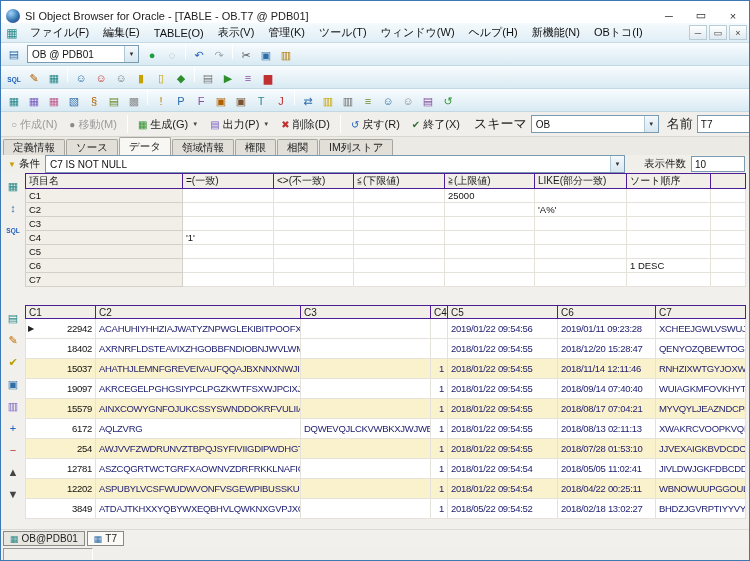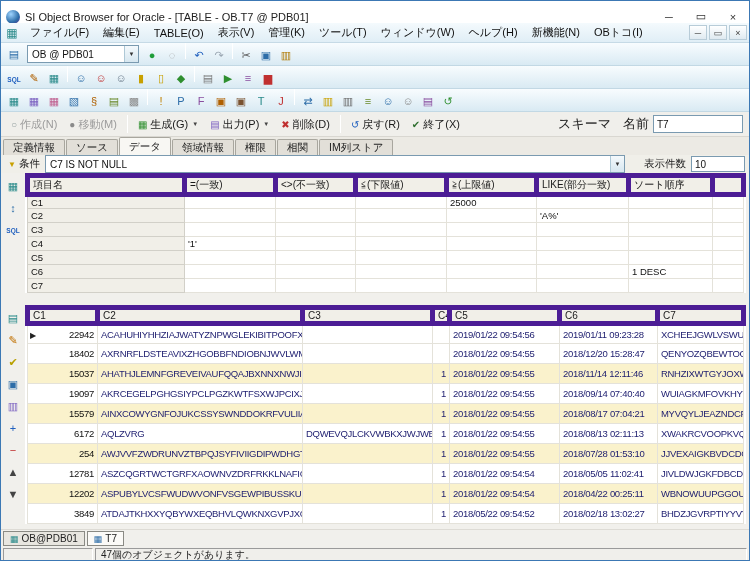--- a/index.html
+++ b/index.html
@@ -1,20 +1,20 @@
 <!DOCTYPE html>
 <html><head>
 <meta charset="utf-8">
 <style>
   html,body{margin:0;padding:0;background:#cfd8dc;font-family:"Liberation Sans",sans-serif;}
   *{box-sizing:border-box;}
   .window{position:relative;width:750px;height:561px;background:#f1f0ec;border:1px solid #3c78b4;overflow:hidden;}
 
   
-  .titlebar{position:absolute;top:0;left:0;right:0;height:32px;background:#ffffff;display:flex;align-items:center;padding-left:5px;border-bottom:1px solid #22c55e;}
+  .titlebar{position:absolute;top:0;left:0;right:0;height:32px;background:#ffffff;display:flex;align-items:center;padding-left:5px;border-bottom:3px solid #22c55e;}
   .appicon{width:14px;height:14px;border-radius:50%;background:radial-gradient(circle at 35% 30%,#9fd4ff,#2d6da8 60%,#5a2d8a);margin-right:5px;flex:0 0 auto;}
   .title{font-size:11px;color:#222;flex:1 1 auto;white-space:nowrap;overflow:hidden;}
   .wctrl{width:32px;height:21px;display:inline-flex;align-items:center;justify-content:center;font-size:11px;color:#333;}
 
   
   .menubar{position:absolute;top:22px;left:0;right:0;height:20px;background:linear-gradient(#f4fafd,#e0eef6);display:flex;align-items:center;border-bottom:1px solid #c6dae6;}
   .mdiicon{width:14px;height:14px;margin:0 4px 0 4px;color:#2a8a8a;font-size:12px;line-height:14px;text-align:center;}
   .menubar-items{display:flex;align-items:flex-start;height:100%;flex:1;}
   .menuitem{font-size:11px;color:#111;padding:0 7px;height:100%;display:inline-flex;align-items:center;white-space:nowrap;}
   .childctrl{width:18px;height:15px;display:inline-flex;align-items:center;justify-content:center;font-size:9px;color:#444;border:1px solid #b8ccd8;background:linear-gradient(#fff,#dfeaf1);margin-right:2px;}
@@ -57,21 +57,21 @@
   .countgroup{margin-left:auto;display:flex;align-items:center;}
   .countinput{width:54px;height:16px;border:1px solid #7a9ab0;font-size:10px;padding:0 3px;font-family:"Liberation Sans",sans-serif;color:#111;}
 
   
   .filterzone{position:absolute;top:172px;left:0;right:0;height:126px;display:flex;align-items:flex-start;}
   .datazone{position:absolute;top:298px;left:0;right:0;height:230px;display:flex;align-items:flex-start;padding-top:6px;}
   .vstrip{width:24px;display:flex;flex-direction:column;align-items:center;padding-top:2px;flex:0 0 auto;}
   .vstrip .tbi{margin:2px 0;}
 
   table.grid{border-collapse:collapse;table-layout:fixed;width:721px;background:#fff;border:1px solid #98968e;font-size:9.5px;}
-  table.grid th{background:#f1efe8;border:5px solid #4c1d95;font-weight:normal;font-size:10px;text-align:left;padding:0 3px;color:#1a1a1a;white-space:nowrap;overflow:hidden;}
+  table.grid th{background:#f1efe8;border:1px solid #4c1d95;font-weight:normal;font-size:10px;text-align:left;padding:0 3px;color:#1a1a1a;white-space:nowrap;overflow:hidden;}
   table.grid td{border:1px solid #e4e2da;padding:0 3px;white-space:nowrap;overflow:hidden;position:relative;}
 
   #filtergrid th{height:15px;}
   #filtergrid td{height:14px;color:#111;}
   #filtergrid td:first-child{background:#f1efe8;border-color:#d2d0c8;}
   #filtergrid th:nth-child(1){width:157px;}
   #filtergrid th:nth-child(2){width:91px;}
   #filtergrid th:nth-child(3){width:80px;}
   #filtergrid th:nth-child(4){width:91px;}
   #filtergrid th:nth-child(5){width:90px;}
@@ -178,20 +178,24 @@
     <div class="abtn">
       <span class="aicon ic-revert">↺</span>
       <span>戻す(R)</span>
     </div>
     <div class="abtn">
       <span class="aicon ic-close">✔</span>
       <span>終了(X)</span>
     </div>
     <div class="schemagroup">
       <span class="ablabel">スキーマ</span>
+      <div class="combo schemacombo">
+        <span class="combotext">OB</span>
+        <span class="comboarrow">▼</span>
+      </div>
       <span class="ablabel">名前</span>
       <input class="nameinput" type="text" value="T7" style="">
     </div>
   </div>
 
   <div class="tabrow">
       <span class="tab">定義情報</span>
       <span class="tab">ソース</span>
       <span class="tab active">データ</span>
       <span class="tab">領域情報</span>
@@ -432,16 +436,15 @@
       <span>OB@PDB01</span>
     </div>
     <div class="mditab active">
       <span class="mtabicon" style="color:#2d6da8">▦</span>
       <span>T7</span>
     </div>
   </div>
 
   <div class="statusbar">
     <div class="spanel small"></div>
-    <div class="spanel msg">47個のオブジェクトがあります。</div>
   </div>
 
 </div>
 
 </body></html>

